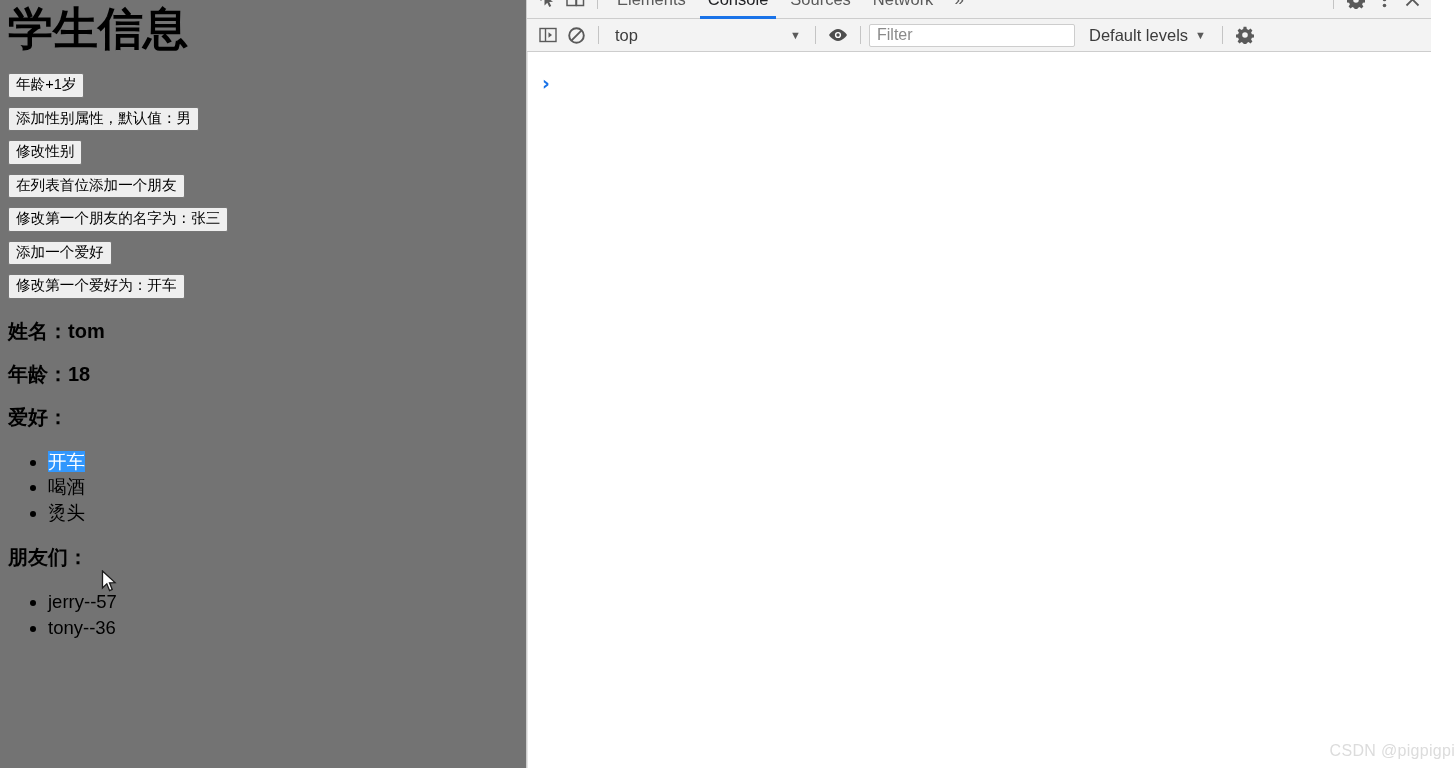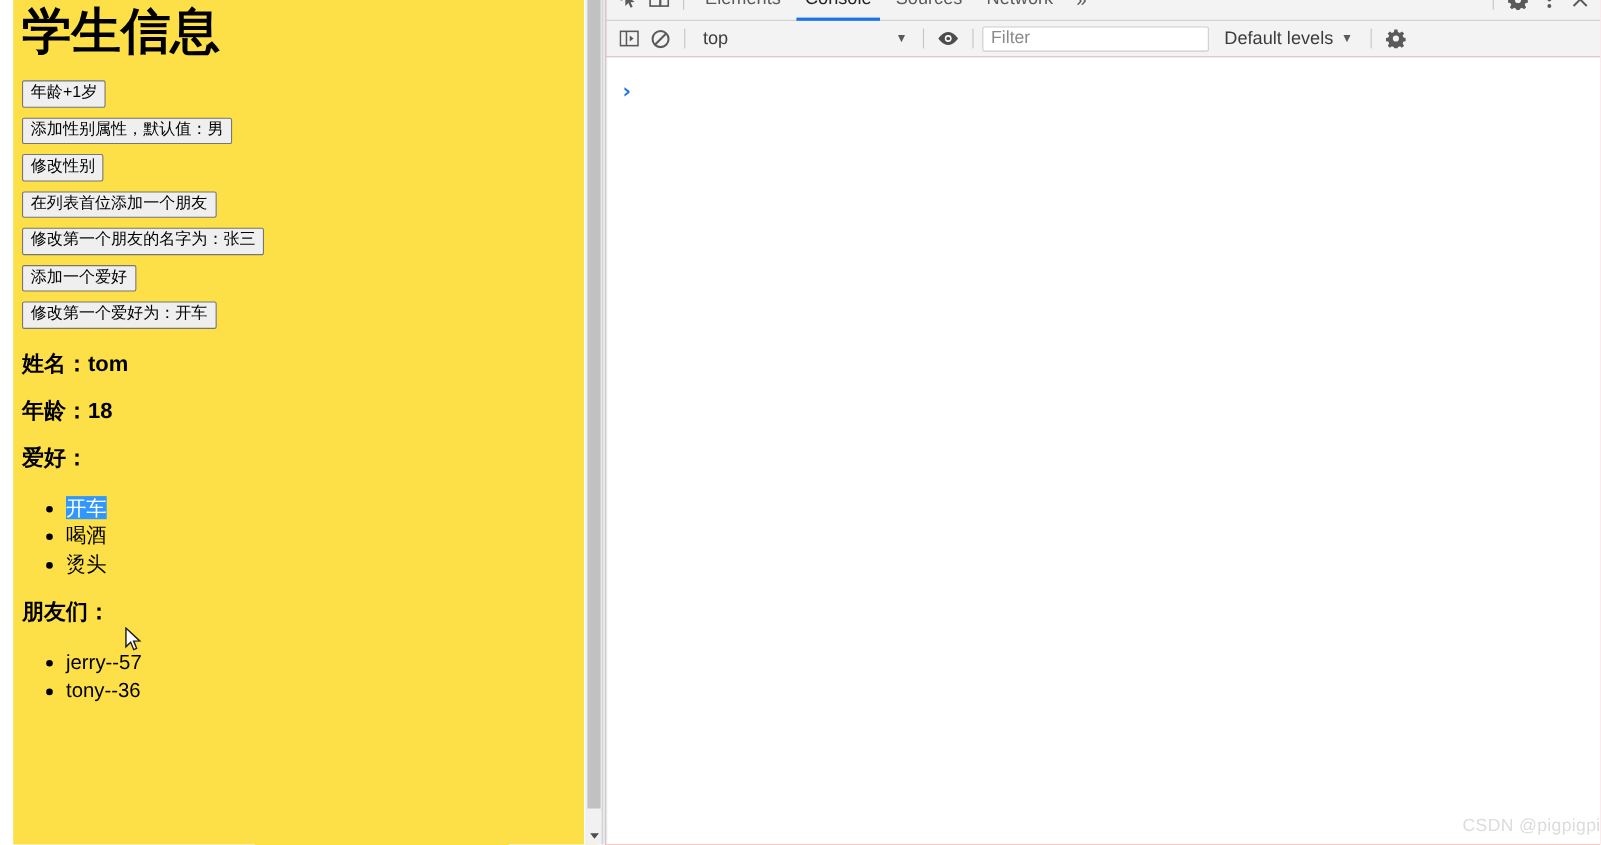--- a/index.html
+++ b/index.html
@@ -15,24 +15,24 @@
     position: relative;
     width: 1455px;
     height: 768px;
     background: #ffffff;
     overflow: hidden;
   }
 
   
   #page-viewport {
     position: absolute;
-    left: 12px; top: 0;
+    left: 0; top: 0;
     width: 531px;
     height: 768px;
-    background: #fde047;
+    background: #737373;
     overflow: hidden;
   }
 
   #page-inner {
     position: absolute;
     left: 0; top: -8px;
     width: 531px;
     padding: 0 8px;
   }
 
@@ -131,24 +131,24 @@
     position: absolute;
     left: 547px; top: 0;
     width: 3px; height: 768px;
     background: #e8e8e8;
     border-left: 1px solid #d0d0d0;
   }
 
   
   #devtools {
     position: absolute;
-    left: 550px; top: 0;
+    left: 526px; top: 0;
     width: 905px;
     height: 768px;
-    background: #ef4444;
+    background: #1d4ed8;
     border-left: 1px solid #cdcdcd;
     overflow: hidden;
   }
 
   
   #dt-tabstrip {
     position: absolute;
     left: 0; top: -19px;
     width: 905px;
     height: 38px;

